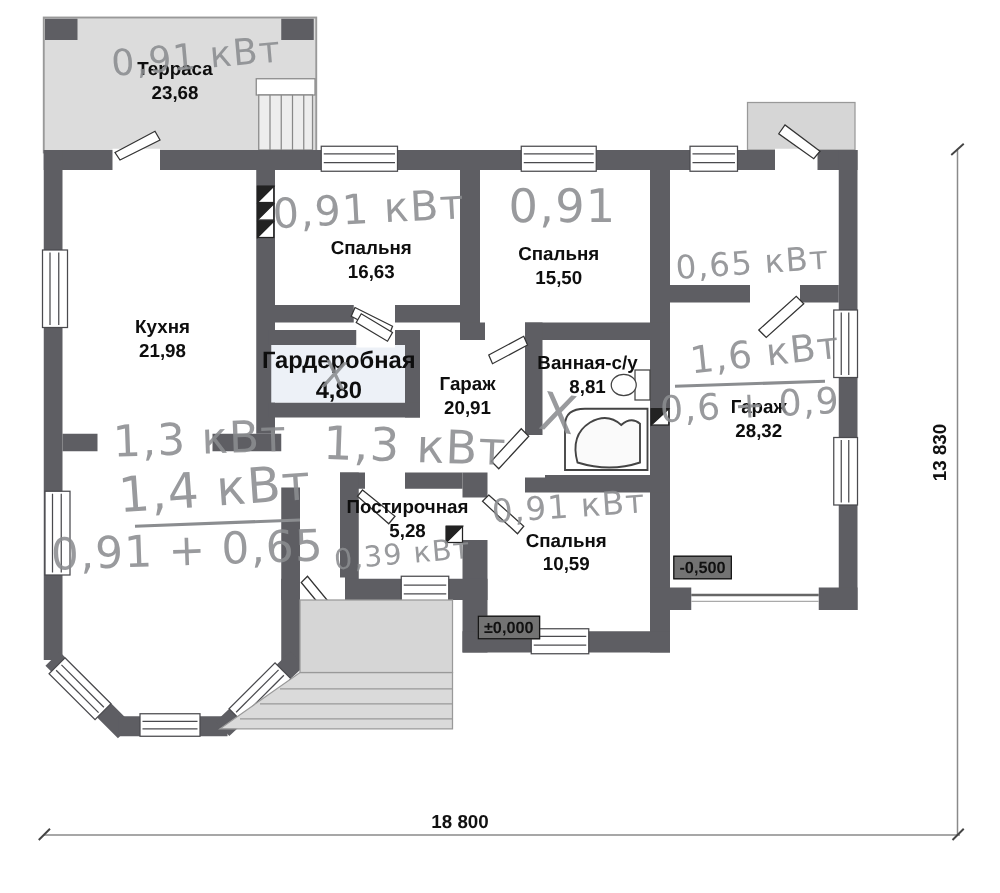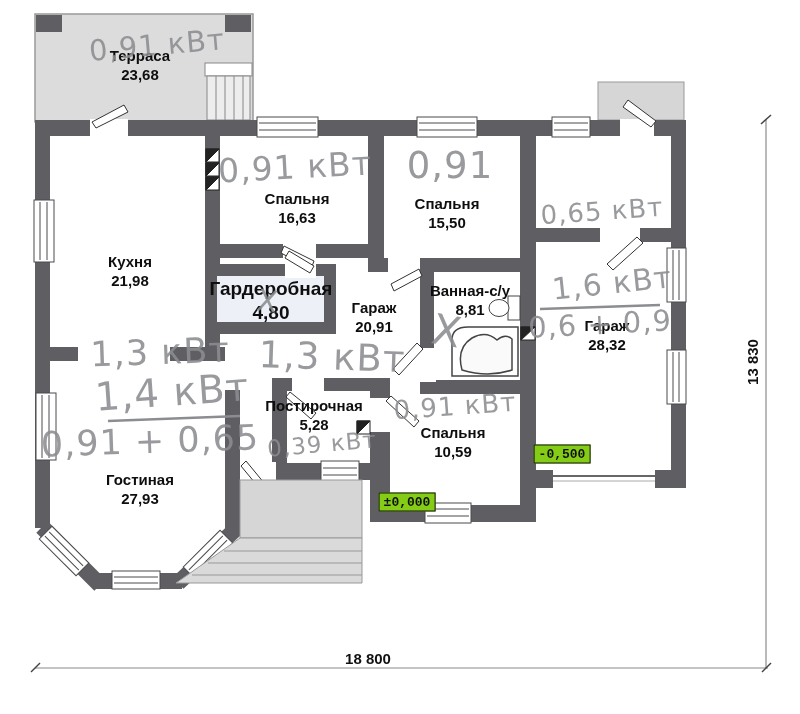--- a/index.html
+++ b/index.html
@@ -7,22 +7,22 @@
          font-family:"Liberation Sans",sans-serif;}
   #plan-svg{position:absolute;left:0;top:0;}
   .room-label{position:absolute;transform:translate(-50%,-50%);text-align:center;
       font-family:"Liberation Sans",sans-serif;font-weight:bold;color:#0e0e0e;line-height:1.25;white-space:nowrap;}
   .room-label .nm,.room-label .ar{display:block;font-size:15px;}
   .room-label.small .nm,.room-label.small .ar{font-size:19px;}
   .room-label.wide{white-space:normal;width:122px;}
   .hand{position:absolute;transform:translate(-50%,-50%) rotate(var(--rot,0deg));
       font-family:"DejaVu Sans",sans-serif;color:#8b8d90;font-weight:400;
       letter-spacing:1px;white-space:nowrap;opacity:.88;}
-  .elev{position:absolute;transform:translate(-50%,-50%);border:1.5px solid #141414;background:#84cc16;
-      font-family:Liberation Mono, monospace;font-weight:bold;font-size:13px;color:#111;
+  .elev{position:absolute;transform:translate(-50%,-50%);border:1.5px solid #141414;background:#737373;
+      font-family:Liberation Sans, sans-serif;font-weight:bold;font-size:13px;color:#111;
       padding:1px 4px;white-space:nowrap;}
   .dim{position:absolute;transform:translate(-50%,-50%);font-family:"Liberation Sans",sans-serif;
       font-weight:bold;font-size:15px;color:#111;white-space:nowrap;}
   .dim-vert{transform:translate(-50%,-50%) rotate(-90deg);}
 </style>
 </head>
 <body>
 
 <div id="stage">
 
@@ -244,31 +244,27 @@
   <span class="ar">20,91</span>
 </div>
 <div class="room-label" style="left:470px;top:301px">
   <span class="nm">Ванная-с/у</span>
   <span class="ar">8,81</span>
 </div>
 <div class="room-label" style="left:607px;top:336px">
   <span class="nm">Гараж</span>
   <span class="ar">28,32</span>
 </div>
-<div class="room-label" style="left:314px;top:416px">
+<div class="room-label" style="left:326px;top:416px">
   <span class="nm">Постирочная</span>
   <span class="ar">5,28</span>
 </div>
 <div class="room-label" style="left:453px;top:443px">
   <span class="nm">Спальня</span>
   <span class="ar">10,59</span>
-</div>
-<div class="room-label" style="left:140px;top:490px">
-  <span class="nm">Гостиная</span>
-  <span class="ar">27,93</span>
 </div>
 
 <div class="hand" style="left:157px;top:45px;font-size:29px;--rot:-5deg">0,91 кВт</div>
 <div class="hand" style="left:160px;top:352px;font-size:35px;--rot:-2deg">1,3 кВт</div>
 <div class="hand" style="left:295px;top:167px;font-size:33px;--rot:-3deg">0,91 кВт</div>
 <div class="hand" style="left:450px;top:165px;font-size:37px;--rot:0deg">0,91</div>
 <div class="hand" style="left:602px;top:211px;font-size:26px;--rot:-4deg">0,65 кВт</div>
 <div class="hand" style="left:332px;top:357px;font-size:37px;--rot:2deg">1,3 кВт</div>
 <div class="hand" style="left:612px;top:283px;font-size:30px;--rot:-6deg">1,6 кВт</div>
 <div class="hand" style="left:600px;top:324px;font-size:29px;--rot:-3deg">0,6 + 0,9</div>

